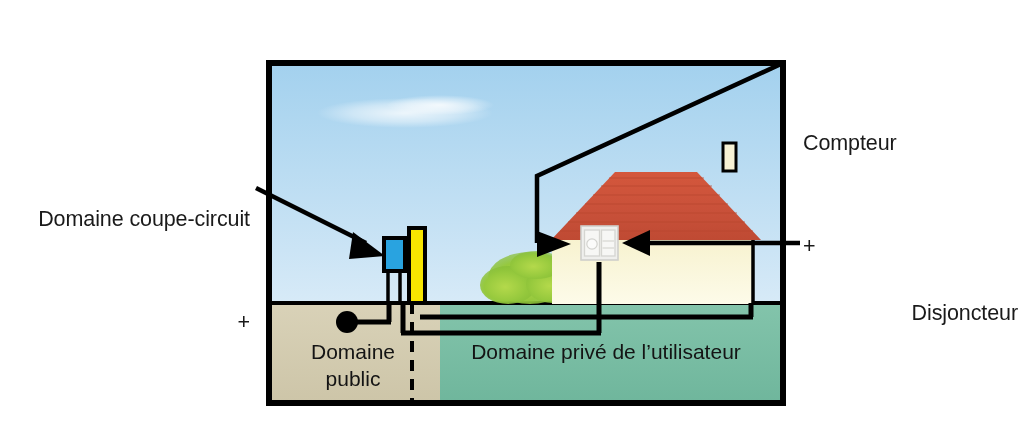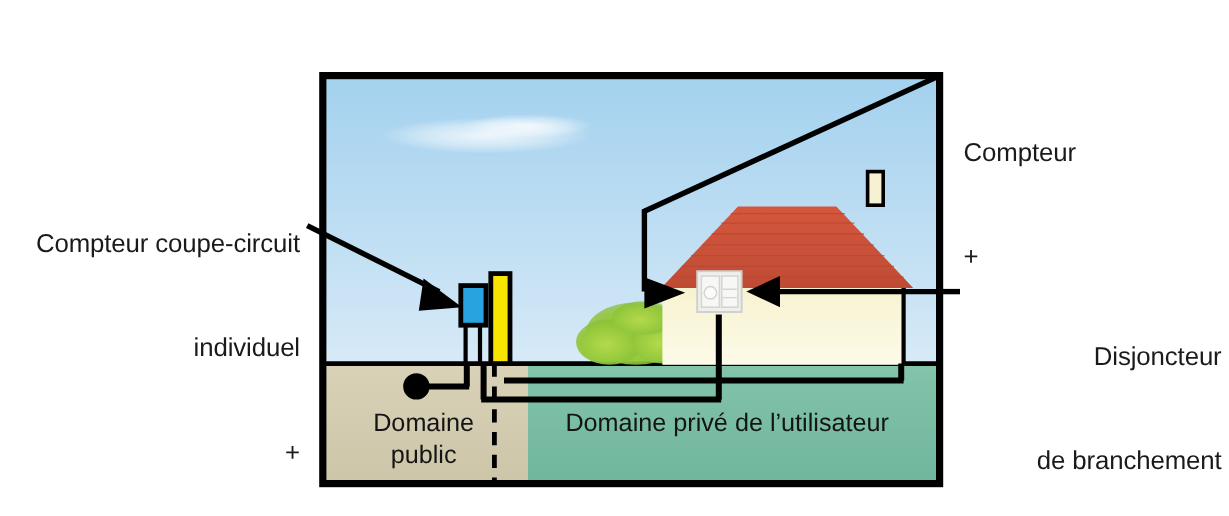--- a/index.html
+++ b/index.html
@@ -48,21 +48,21 @@
     text-align: left;
   }
 
   #label-disjoncteur {
     left: 803px;
     top: 225px;
     width: 215px;
     text-align: right;
   }
 
-  .lbl-line { display: block; }
+  .lbl-line { display: block; margin-top: 16px; }
 </style>
 </head>
 <body>
 
 <svg id="scene" viewBox="0 0 1024 430" width="1024" height="430" xmlns="http://www.w3.org/2000/svg">
 
   <defs>
     <linearGradient id="skyGrad" x1="0" y1="0" x2="0" y2="1">
       <stop offset="0%" stop-color="#a3d1ee"></stop>
       <stop offset="55%" stop-color="#cbe4f5"></stop>
@@ -209,27 +209,25 @@
 
   <g>
     <text x="353" y="359" text-anchor="middle" font-family="Liberation Sans, sans-serif" font-size="21" fill="#141414">Domaine</text>
     <text x="353" y="386" text-anchor="middle" font-family="Liberation Sans, sans-serif" font-size="21" fill="#141414">public</text>
     <text x="606" y="359" text-anchor="middle" font-family="Liberation Sans, sans-serif" font-size="21" fill="#141414">Domaine privé de l’utilisateur</text>
   </g>
 
 </svg>
 
 <div class="label-block" id="label-coffret">
-  <span class="lbl-line">Compteur coupe-circuit</span>
-  <span class="lbl-line">individuel</span>
+  <span class="lbl-line">Domaine coupe-circuit</span>
   <span class="lbl-line">+</span>
   
 </div>
 
 <div class="label-block" id="label-compteur">
   <span class="lbl-line">Compteur</span>
   <span class="lbl-line">+</span>
 </div>
 
 <div class="label-block" id="label-disjoncteur">
   <span class="lbl-line">Disjoncteur</span>
-  <span class="lbl-line">de branchement</span>
 </div>
 
 </body></html>

